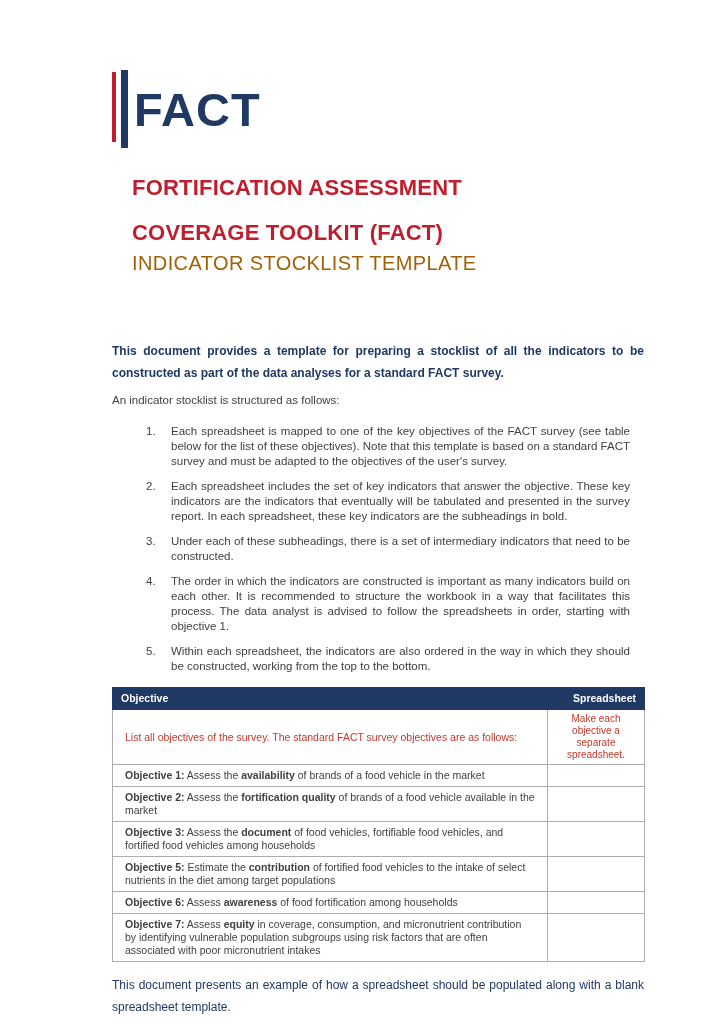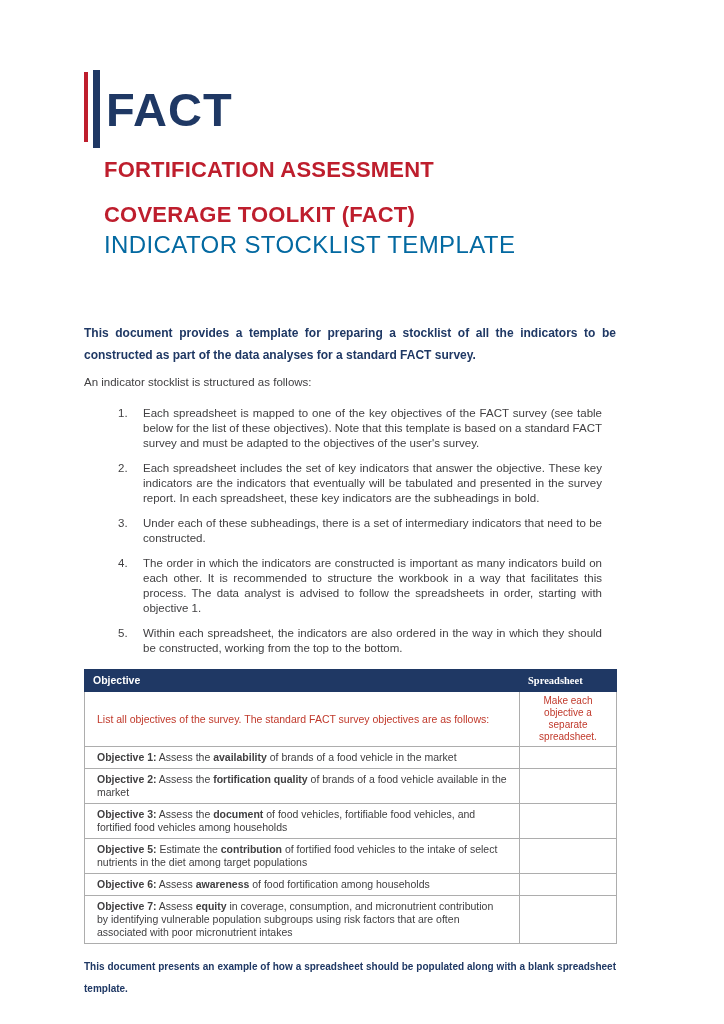--- a/index.html
+++ b/index.html
@@ -1,52 +1,52 @@
 <!DOCTYPE html>
 <html><head>
 <meta charset="utf-8">
 <style>
   html,body{margin:0;padding:0;}
   body{
     width:724px;height:1024px;background:#ffffff;position:relative;overflow:hidden;
     font-family:"Liberation Sans",sans-serif;color:#414042;
   }
-  .content{position:absolute;left:84px;top:0;width:532px;}
+  .content{position:absolute;left:112px;top:0;width:532px;}
 
   
   .brand-row{display:flex;align-items:center;margin-top:70px;height:78px;}
   .bar-red{width:4px;height:70px;background:#BE1E2D;margin-top:-4px;}
   .bar-navy{width:7px;height:78px;background:#1F3864;margin-left:5px;}
   .fact{font-size:47px;font-weight:bold;color:#1F3864;margin-left:6px;letter-spacing:1px;}
   .titles{padding-left:20px;}
-  .title-red{font-size:22px;line-height:29px;font-weight:bold;color:#BE1E2D;margin-top:7px;letter-spacing:.2px;}
-  .title-navy{font-size:24px;line-height:26px;font-weight:400;color:#0369a1;margin-top:3px;letter-spacing:.4px;}
+  .title-red{font-size:22px;line-height:29px;font-weight:bold;color:#BE1E2D;margin-top:25px;letter-spacing:.2px;}
+  .title-navy{font-size:20px;line-height:26px;font-weight:400;color:#a16207;margin-top:3px;letter-spacing:.4px;}
 
   
   .lead{margin-top:64px;font-size:12px;line-height:22px;font-weight:bold;color:#1F3864;text-align:justify;}
   .list-intro{margin-top:9px;font-size:11.5px;line-height:15px;}
   .olist{margin-top:16px;}
   .olist .item{display:flex;margin-bottom:10px;}
   .olist .num{flex:none;width:25px;margin-left:34px;font-size:11.5px;line-height:15px;}
   .olist .txt{flex:1;font-size:11.5px;line-height:15px;text-align:justify;padding-right:14px;}
 
   
   table{width:532px;border-collapse:collapse;table-layout:fixed;margin-top:13px;font-size:10.5px;line-height:13px;border-radius:13px;}
   col.c-obj{width:435px;} col.c-sheet{width:97px;}
   th{background:#1F3864;color:#ffffff;font-weight:bold;padding:4px 8px;font-size:10.5px;border:1px solid #1F3864;}
   th.obj-h{text-align:left;}
-  th.sheet-h{text-align:left;font-family:Liberation Serif, serif;}
+  th.sheet-h{text-align:right;}
   td{border:1px solid #ADADAD;padding:4px 12px;vertical-align:middle;}
   tr.note-row td{color:#C0392B;height:38px;}
   td.note-sheet{text-align:center;padding:3px 4px;font-size:10px;line-height:12px;}
   td.sheet-cell{background:#ffffff;}
   .obj-label,.obj-key{font-weight:bold;}
 
   
-  .closing{margin-top:12px;font-size:10px;line-height:22px;font-weight:bold;color:#1F3864;text-align:justify;}
+  .closing{margin-top:12px;font-size:12px;line-height:22px;font-weight:normal;color:#1F3864;text-align:justify;}
 </style>
 </head>
 <body>
 
 <div class="content">
 
   <div class="brand-row">
     <div class="bar-red"></div>
     <div class="bar-navy"></div>
     <div class="fact">FACT</div>

